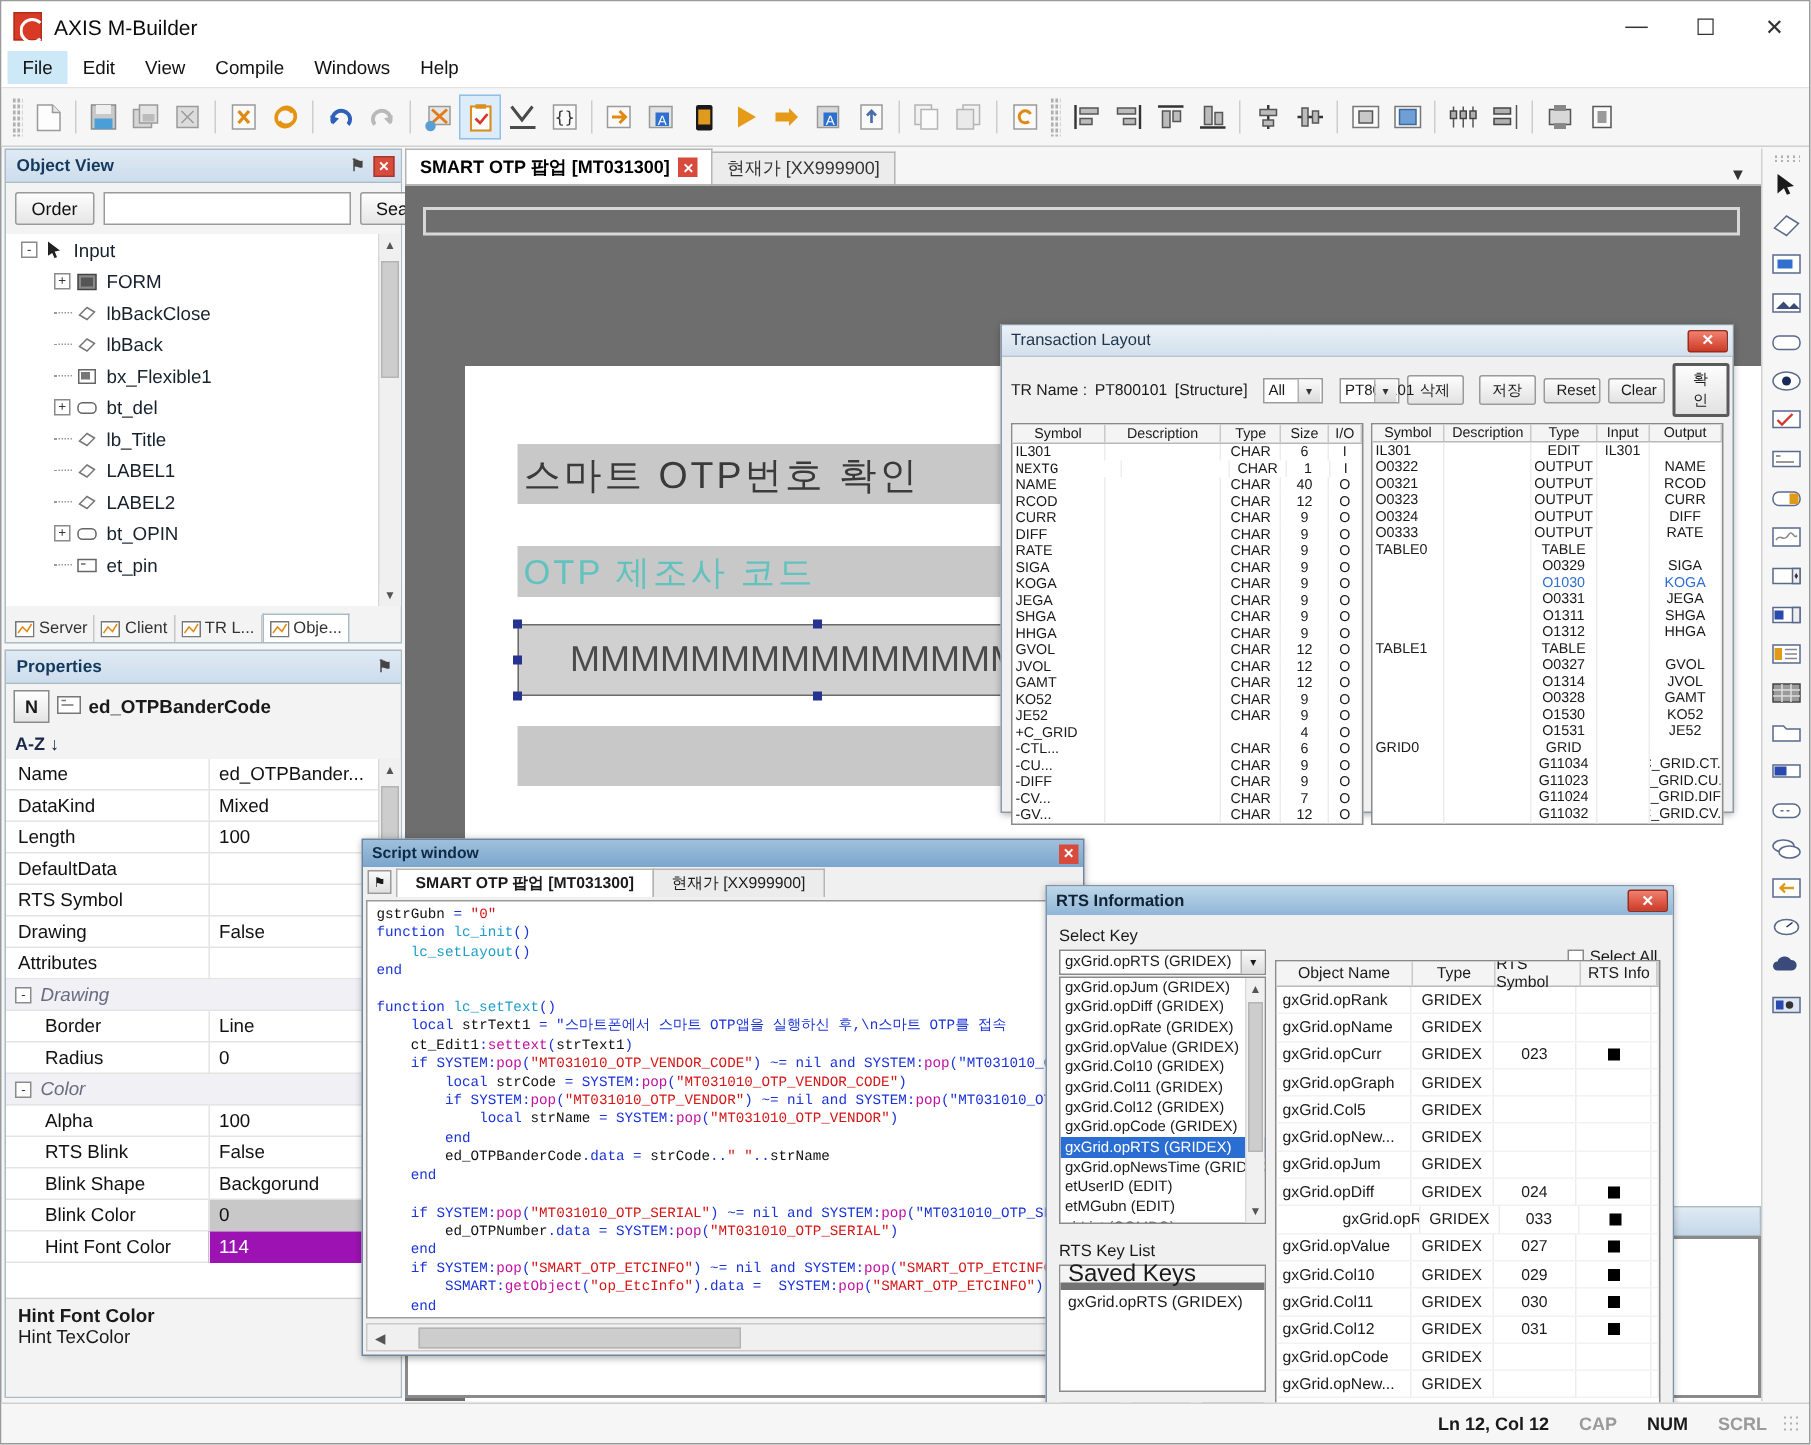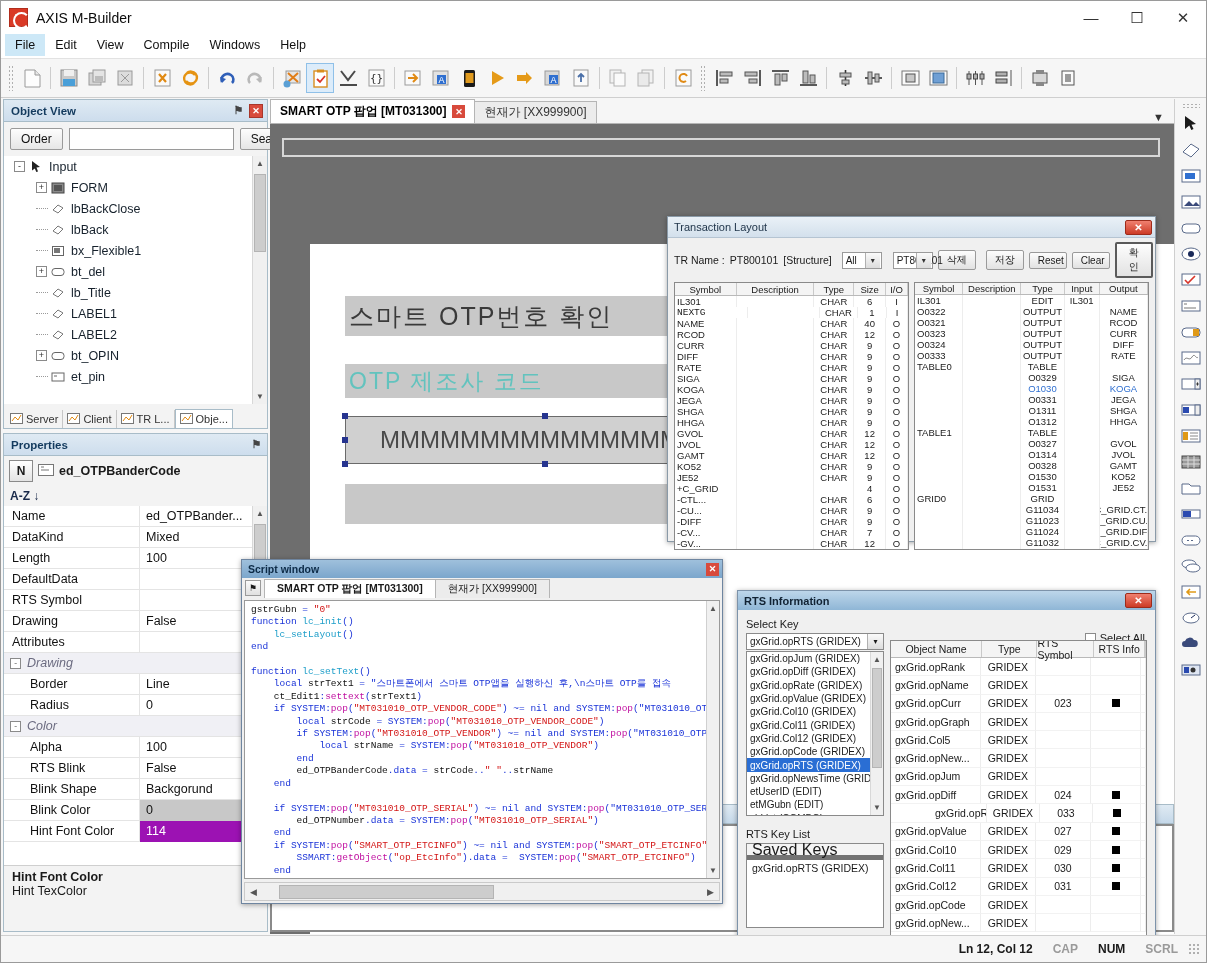--- a/index.html
+++ b/index.html
@@ -69,21 +69,21 @@
          text-align:center; color:#333; margin-right:3px; flex:none; }
   .tline { width:12px; border-top:1px dotted #9a9a9a; height:1px; margin-right:2px; flex:none; }
   .ticon { width:16px; height:14px; margin-right:5px; flex:none; display:flex; align-items:center; justify-content:center;}
   .tlabel { color:#16212c; }
   .vscroll { position:absolute; right:0; top:0; bottom:0; width:15px; background:#f0f0f0; border-left:1px solid #d8d8d8;}
   .vthumb { position:absolute; left:1px; right:1px; background:#cdcdcd; border:1px solid #b4b4b4; }
   .sbarrow { position:absolute; left:0; right:0; height:15px; background:#f0f0f0; display:flex;
              align-items:center; justify-content:center; font-size:8px; color:#555; }
 
   .ov-tabs { display:flex; height:24px; background:#f3f3f3; align-items:flex-end; padding-left:2px; gap:0; }
-  .ovtab { display:flex; align-items:flex-start; gap:3px; font-size:11px; padding:3px 4px; color:#333;
+  .ovtab { display:flex; align-items:flex-end; gap:3px; font-size:11px; padding:3px 4px; color:#333;
            border-right:1px solid #c7c7c7; }
   .ovtab.sel { background:#fff; border:1px solid #a8bcc8; border-bottom:none; font-weight:normal; }
   .minisq { width:13px; height:11px; flex:none; }
 
   
   #props { position:absolute; left:0; top:334px; right:0; bottom:2px; }
   .pr-top { display:flex; align-items:center; gap:5px; padding:4px 5px; background:#f3f3f3; }
   .nbox { width:24px; height:22px; border:1px solid #8a8a8a; background:linear-gradient(#fff,#e4e4e4);
           font-weight:bold; font-size:12px; display:flex; align-items:center; justify-content:center; }
   .pr-name { display:flex; align-items:center; gap:5px; font-weight:bold; font-size:12.5px; }
@@ -192,21 +192,21 @@
   .k-mag { color:#c010a0; }
   .k-cyan { color:#1d9ec9; }
   .k-dark { color:#101010; }
   .code-vs { position:absolute; right:0; top:0; bottom:0; width:13px; background:#f0f0f0;
              border-left:1px solid #d0d0d0; }
   .code-hs { position:absolute; left:2px; right:2px; bottom:2px; height:19px; background:#f0f0f0;
              border:1px solid #cacaca; display:flex; align-items:center; }
   .hs-thumb { width:215px; height:14px; background:#cdcdcd; border:1px solid #b4b4b4; margin-left:17px; }
 
   
-  #rtswin { left:736px; top:491px; width:419px; height:359px; border:1px solid #7d93aa; }
+  #rtswin { left:696px; top:491px; width:419px; height:359px; border:1px solid #7d93aa; }
   .rts-hd { height:19px; background:linear-gradient(#bdd6ea,#8fb6d6); display:flex; align-items:center;
             padding:0 3px 0 6px; font-size:11px; font-weight:bold; color:#123; }
   .rts-body { position:absolute; inset:19px 0 0 0; background:#f0f0f0; }
   .rts-l { position:absolute; left:8px; top:8px; width:138px; }
   .cap { font-size:11px; margin-bottom:3px; }
   .combo { height:17px; border:1px solid #8a8a8a; background:#fff; font-size:10px; display:flex;
            align-items:center; padding-left:3px; position:relative; }
   .combo:after { content:"▾"; position:absolute; right:0; top:0; width:15px; height:15px;
                  background:linear-gradient(#fafafa,#dcdcdc); border-left:1px solid #b0b0b0;
                  font-size:8px; display:flex; align-items:center; justify-content:center; }

